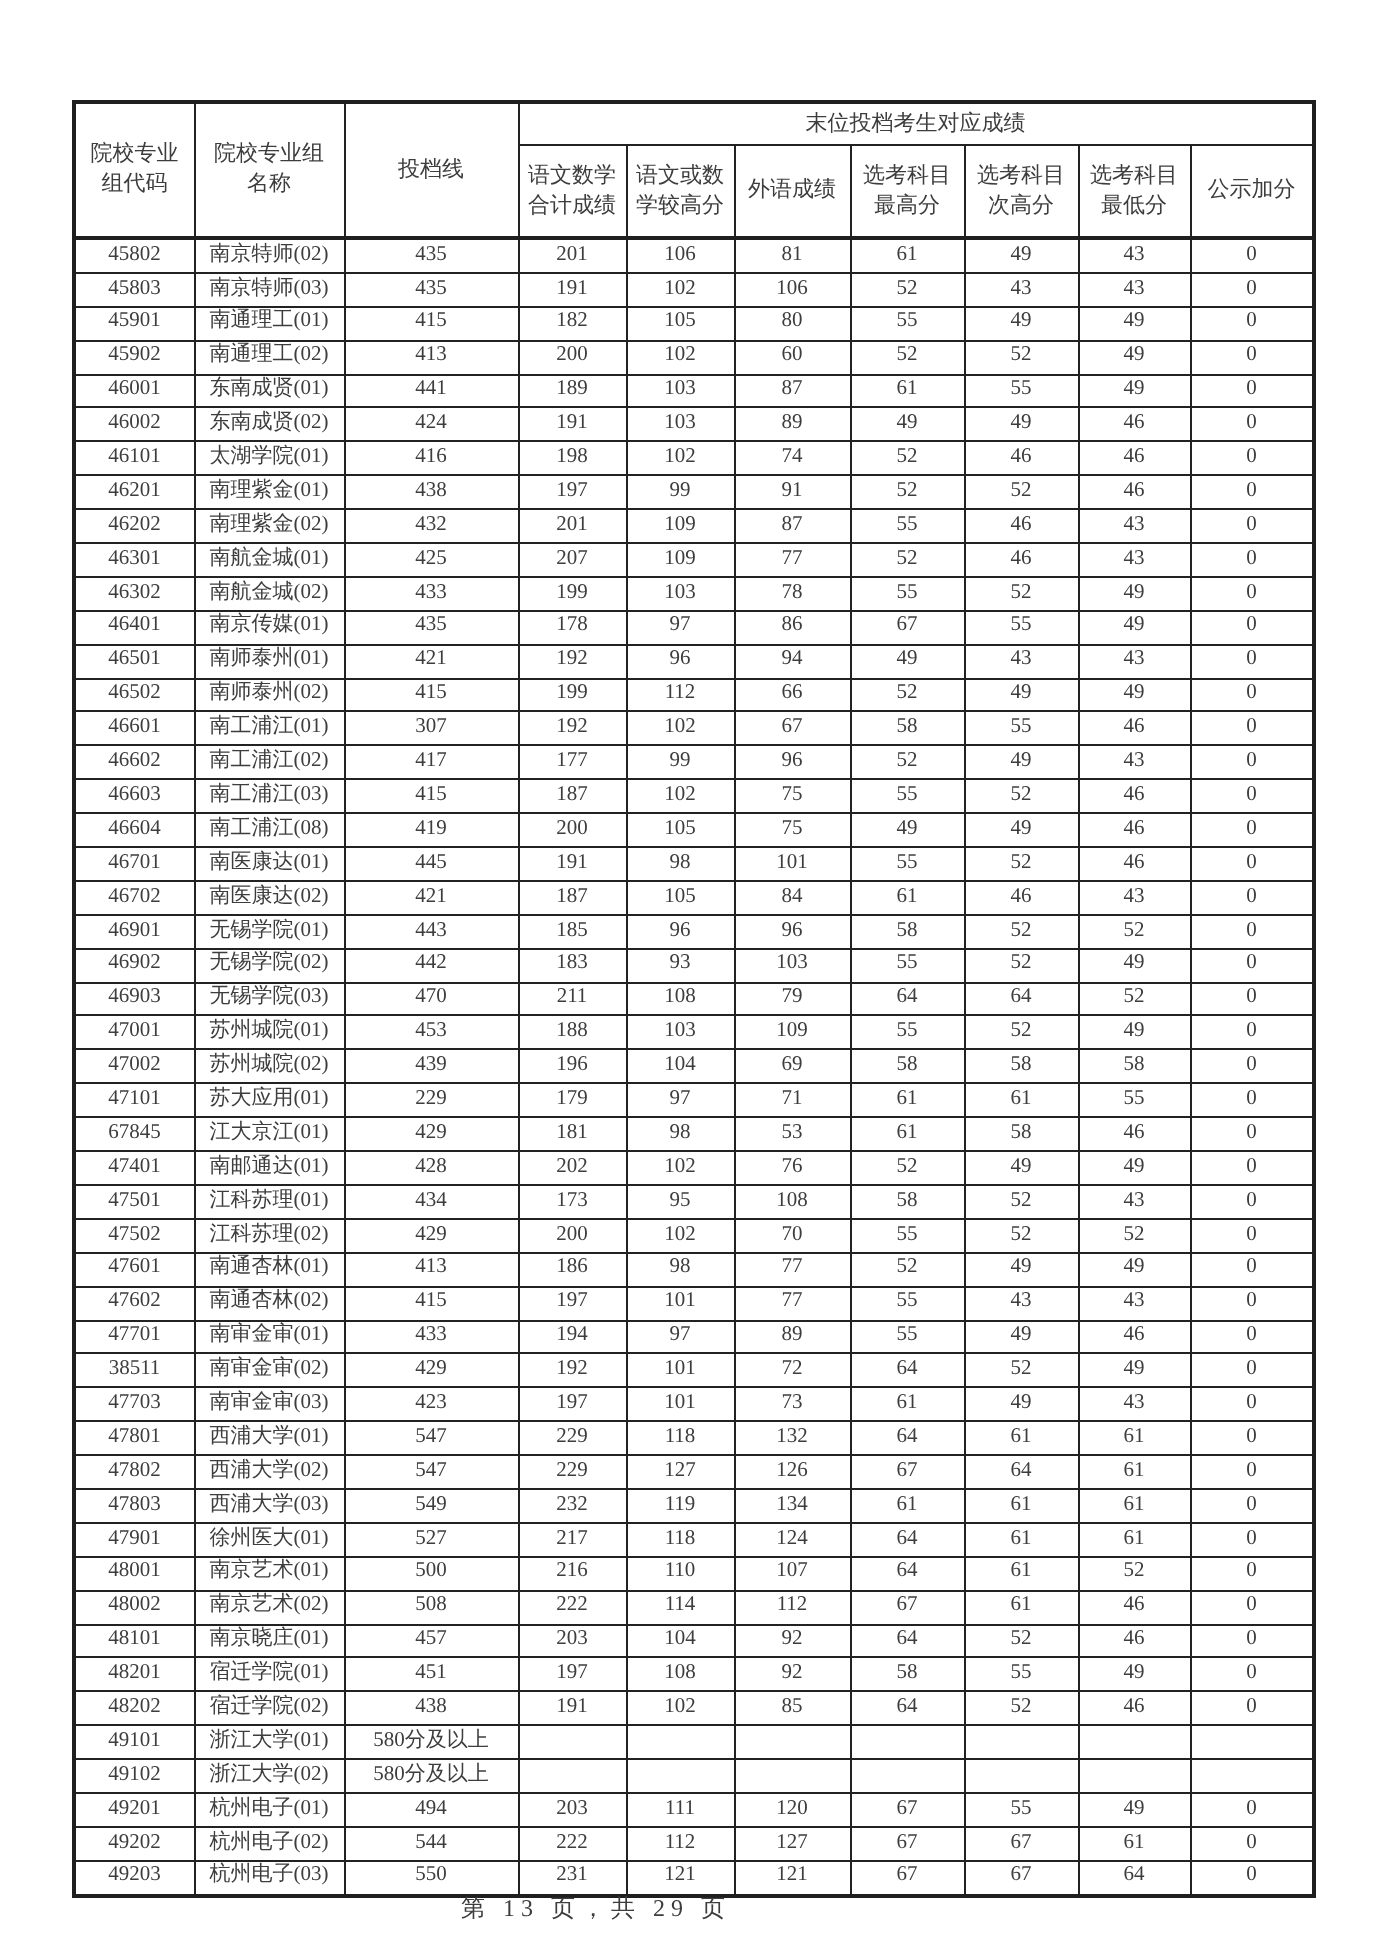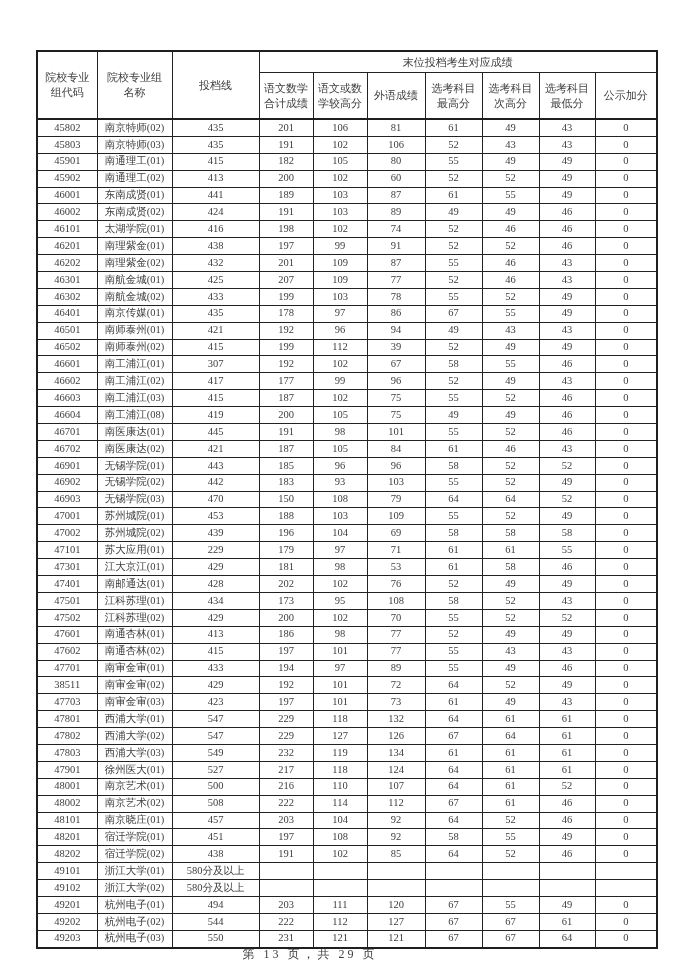--- a/index.html
+++ b/index.html
@@ -38,21 +38,21 @@
   .score-table thead tr.span-row th.span-h{height:20px;}
   .score-table thead tr.sub-row th{height:45px;border-bottom:2px solid #1f1f1f;}
   .score-table thead th.rowspan-h{border-bottom:2px solid #1f1f1f;}
   .score-table tbody td{
     height:15.9px;
     font-size:10.5px;
     line-height:1;
   }
   .footer{
     position:absolute;
-    left:12px;top:946px;width:596px;
+    left:0;top:946px;width:596px;
     text-align:center;
     font-size:12px;
     letter-spacing:3px;
     color:#3d3d3d;
   }
   col.c-code{width:60px;}
   col.c-name{width:75px;}
   col.c-line{width:87px;}
   col.c-v1{width:54px;}
   col.c-v2{width:54px;}
@@ -259,21 +259,21 @@
           <td>43</td>
           <td>43</td>
           <td>0</td>
         </tr>
         <tr>
           <td>46502</td>
           <td>南师泰州(02)</td>
           <td>415</td>
           <td>199</td>
           <td>112</td>
-          <td>39</td>
+          <td>66</td>
           <td>52</td>
           <td>49</td>
           <td>49</td>
           <td>0</td>
         </tr>
         <tr>
           <td>46601</td>
           <td>南工浦江(01)</td>
           <td>307</td>
           <td>192</td>
@@ -365,21 +365,21 @@
           <td>103</td>
           <td>55</td>
           <td>52</td>
           <td>49</td>
           <td>0</td>
         </tr>
         <tr>
           <td>46903</td>
           <td>无锡学院(03)</td>
           <td>470</td>
-          <td>150</td>
+          <td>211</td>
           <td>108</td>
           <td>79</td>
           <td>64</td>
           <td>64</td>
           <td>52</td>
           <td>0</td>
         </tr>
         <tr>
           <td>47001</td>
           <td>苏州城院(01)</td>
@@ -410,21 +410,21 @@
           <td>229</td>
           <td>179</td>
           <td>97</td>
           <td>71</td>
           <td>61</td>
           <td>61</td>
           <td>55</td>
           <td>0</td>
         </tr>
         <tr>
-          <td>47301</td>
+          <td>67845</td>
           <td>江大京江(01)</td>
           <td>429</td>
           <td>181</td>
           <td>98</td>
           <td>53</td>
           <td>61</td>
           <td>58</td>
           <td>46</td>
           <td>0</td>
         </tr>

